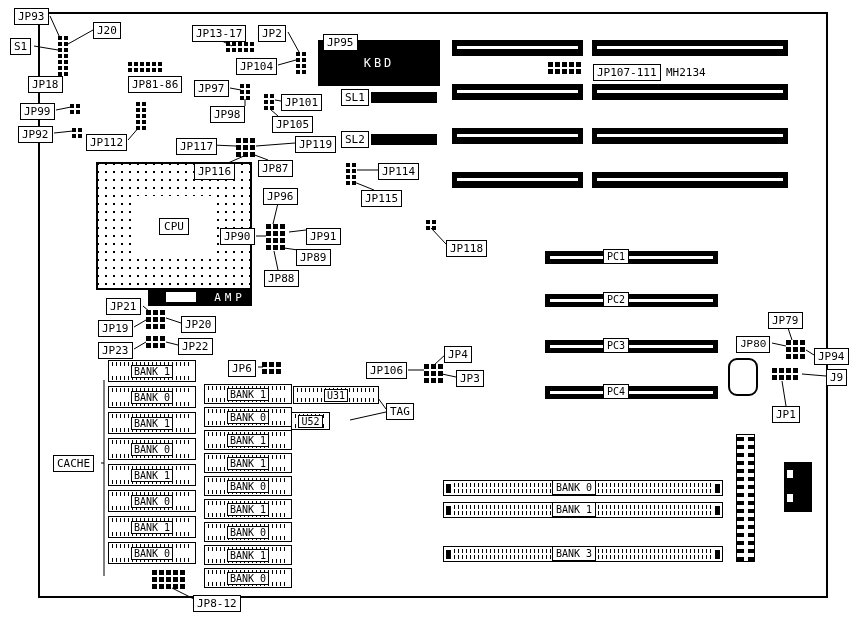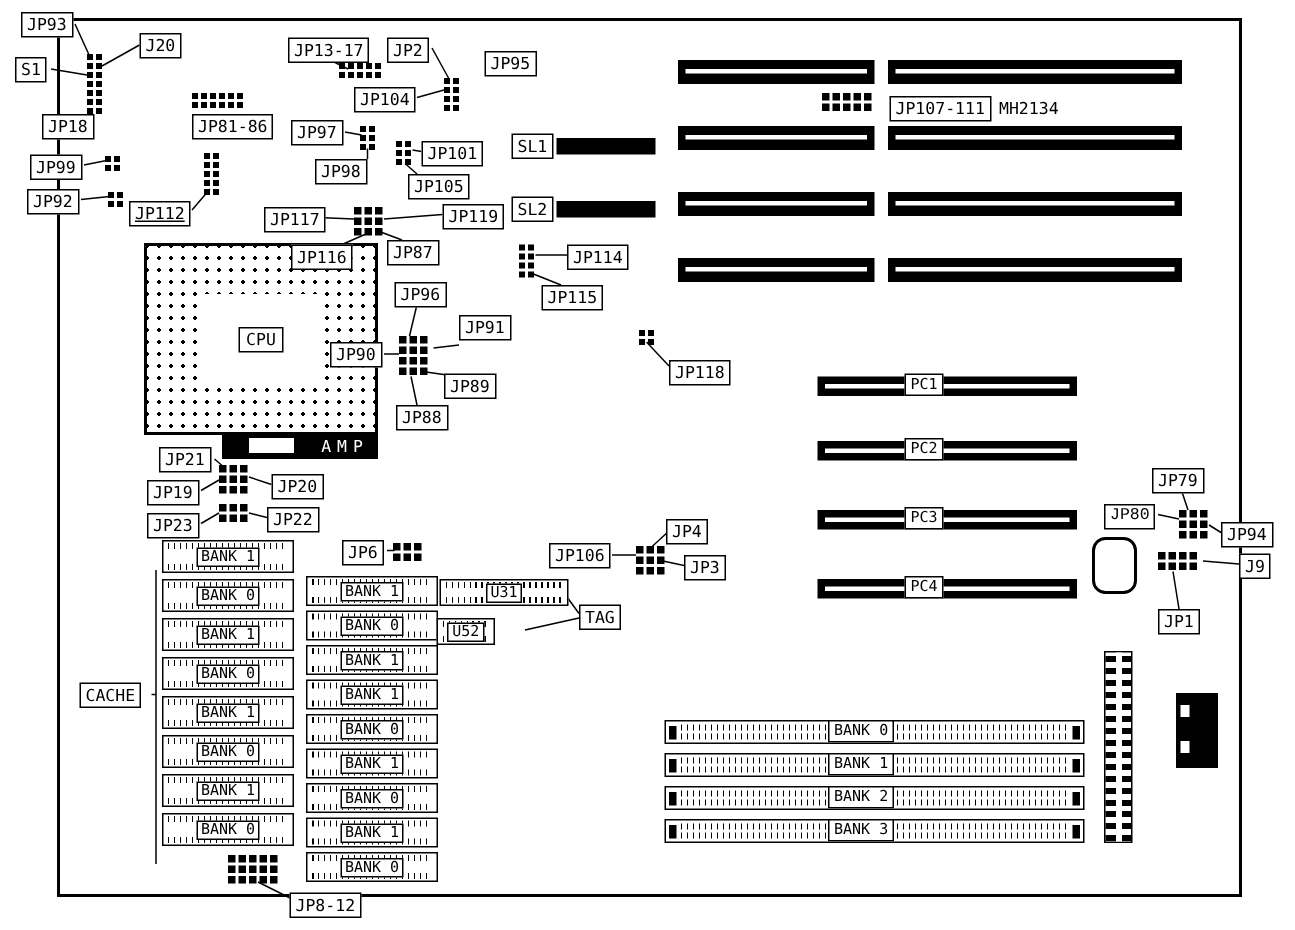--- a/index.html
+++ b/index.html
@@ -126,52 +126,55 @@
     <div class="cpu-center">
       <span class="lbl-inline">CPU</span>
     </div>
   </div>
 
   <div class="amp">
     <span class="amp-notch"></span>
     <span class="amp-text">AMP</span>
   </div>
 
+  <div class="kbd">
+    <span class="kbd-text">KBD</span>
+  </div>
 
   <div class="round-outline"></div>
   <div class="pwr-strip"></div>
   <div class="io-conn">
     <span class="nub nub1"></span>
     <span class="nub nub2"></span>
   </div>
 <div class="lbl" style="left: 14px; top: 8px;">JP93</div>
     <div class="lbl" style="left: 93px; top: 22px;">J20</div>
     <div class="lbl" style="left: 10px; top: 38px;">S1</div>
     <div class="lbl" style="left: 28px; top: 76px;">JP18</div>
     <div class="lbl" style="left: 20px; top: 103px;">JP99</div>
     <div class="lbl" style="left: 18px; top: 126px;">JP92</div>
-    <div class="lbl" style="left: 86px; top: 134px; text-decoration: underline;">JP112</div>
+    <div class="lbl" style="left: 86px; top: 134px;">JP112</div>
     <div class="lbl" style="left: 128px; top: 76px;">JP81-86</div>
     <div class="lbl" style="left: 192px; top: 25px;">JP13-17</div>
     <div class="lbl" style="left: 258px; top: 25px;">JP2</div>
     <div class="lbl" style="left: 236px; top: 58px;">JP104</div>
     <div class="lbl" style="left: 194px; top: 80px;">JP97</div>
     <div class="lbl" style="left: 210px; top: 106px;">JP98</div>
     <div class="lbl" style="left: 281px; top: 94px;">JP101</div>
     <div class="lbl" style="left: 272px; top: 116px;">JP105</div>
     <div class="lbl" style="left: 176px; top: 138px;">JP117</div>
     <div class="lbl" style="left: 295px; top: 136px;">JP119</div>
     <div class="lbl" style="left: 194px; top: 163px;">JP116</div>
     <div class="lbl" style="left: 258px; top: 160px;">JP87</div>
     <div class="lbl" style="left: 323px; top: 34px;">JP95</div>
     <div class="lbl" style="left: 378px; top: 163px;">JP114</div>
     <div class="lbl" style="left: 361px; top: 190px;">JP115</div>
     <div class="lbl" style="left: 263px; top: 188px;">JP96</div>
     <div class="lbl" style="left: 220px; top: 228px;">JP90</div>
-    <div class="lbl" style="left: 306px; top: 210px;">JP91</div>
+    <div class="lbl" style="left: 306px; top: 228px;">JP91</div>
     <div class="lbl" style="left: 296px; top: 249px;">JP89</div>
     <div class="lbl" style="left: 264px; top: 270px;">JP88</div>
     <div class="lbl" style="left: 446px; top: 240px;">JP118</div>
     <div class="lbl" style="left: 593px; top: 64px;">JP107-111</div>
     <div class="lbl" style="left: 106px; top: 298px;">JP21</div>
     <div class="lbl" style="left: 98px; top: 320px;">JP19</div>
     <div class="lbl" style="left: 181px; top: 316px;">JP20</div>
     <div class="lbl" style="left: 98px; top: 342px;">JP23</div>
     <div class="lbl" style="left: 178px; top: 338px;">JP22</div>
     <div class="lbl" style="left: 228px; top: 360px;">JP6</div>
@@ -431,25 +434,20 @@
     <div class="simm" style="left: 443px; top: 480px;">
       <span class="endcap" style="left: 2px;"></span>
       <span class="endcap" style="right: 2px;"></span>
       <span class="bar-lbl" style="left: 108px; top: -1px;">BANK 0</span>
     </div>
     <div class="simm" style="left: 443px; top: 502px;">
       <span class="endcap" style="left: 2px;"></span>
       <span class="endcap" style="right: 2px;"></span>
       <span class="bar-lbl" style="left: 108px; top: -1px;">BANK 1</span>
     </div>
-    <div class="simm" style="left: 443px; top: 524px;">
-      <span class="endcap" style="left: 2px;"></span>
-      <span class="endcap" style="right: 2px;"></span>
-      <span class="bar-lbl" style="left: 108px; top: -1px;">BANK 2</span>
-    </div>
     <div class="simm" style="left: 443px; top: 546px;">
       <span class="endcap" style="left: 2px;"></span>
       <span class="endcap" style="right: 2px;"></span>
       <span class="bar-lbl" style="left: 108px; top: -1px;">BANK 3</span>
     </div>
     <div class="chip" style="left: 108px; top: 360px; width: 88px; height: 22px;">
       <span class="chip-lbl">BANK 1</span>
     </div>
     <div class="chip" style="left: 108px; top: 386px; width: 88px; height: 22px;">
       <span class="chip-lbl">BANK 0</span>

